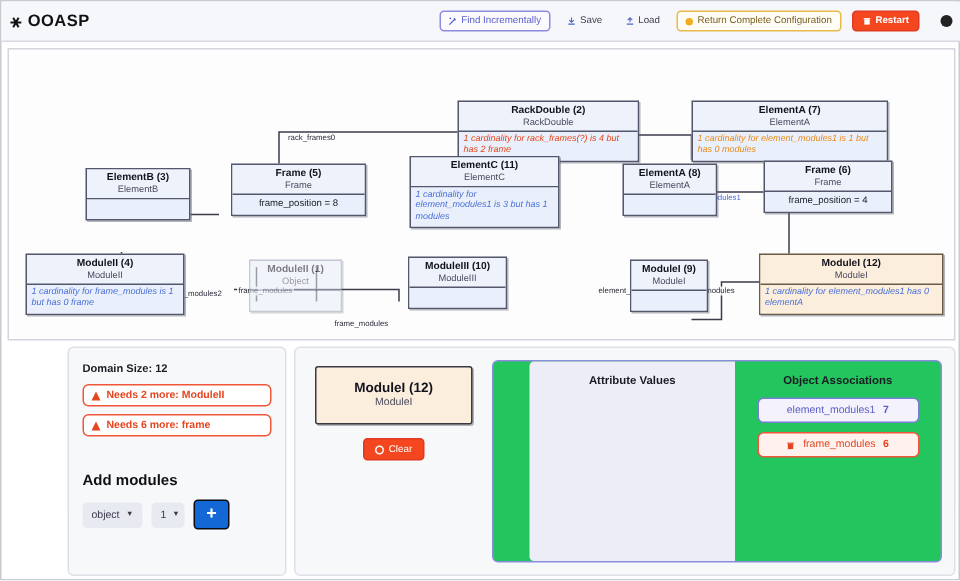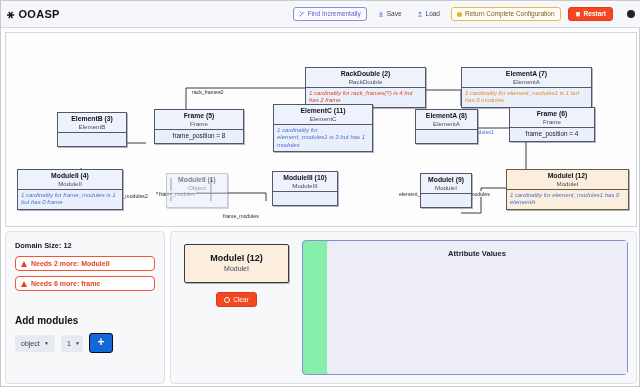--- a/index.html
+++ b/index.html
@@ -72,21 +72,21 @@
     position:absolute;font-size:5.2px;color:#2a2a3a;background:rgba(253,253,253,.85);
     white-space:nowrap;padding:0 1px;
   }
   .edge-label.blue{color:#4a6fd8;}
 
   
   .bottom{position:absolute;left:4px;top:230px;width:632px;height:153px;display:flex;gap:5px;}
   .panel{
     background:#f7f8fa;border:1px solid #dfe0e7;border-radius:4px;box-sizing:border-box;
   }
-  .panel-left{width:160px;padding:8px 9px;}
+  .panel-left{width:146px;padding:8px 9px;margin-left:40px;}
   .panel-right{flex:1;padding:8px 8px;display:flex;gap:8px;}
 
   .stat{font-size:7.4px;font-weight:700;color:#1b1b24;line-height:1.5;}
   .alert{
     display:flex;align-items:center;gap:4px;
     border:1px solid #ef563a;border-radius:4px;background:#fff;
     color:#e4451f;font-size:7px;font-weight:600;
     padding:3px 5px;margin-top:5px;box-sizing:border-box;
   }
   .tri{
@@ -118,21 +118,21 @@
   .detail-card .t{font-size:9px;font-weight:700;color:#12121c;line-height:1.25;}
   .detail-card .s{font-size:7px;color:#4a4a5e;line-height:1.4;}
   .clear-btn{
     margin-top:9px;display:inline-flex;align-items:center;gap:3px;
     background:#f4471f;border:1px solid #e03a20;color:#fff;border-radius:3px;
     font-size:6.5px;padding:3px 7px;cursor:pointer;
   }
   .circ{width:6px;height:6px;border-radius:50%;border:1.2px solid #fff;box-sizing:border-box;display:inline-block;}
 
   .assoc-wrap{
-    flex:1;background:#86efac;border:1px solid #8b8ddc;border-radius:4px;
+    flex:1;background:#22c55e;border:1px solid #8b8ddc;border-radius:4px;
     display:flex;box-sizing:border-box;padding-left:24px;
   }
   .assoc-half{flex:1;padding:8px 6px;display:flex;flex-direction:column;align-items:center;}
   .assoc-half.left{background:#ecedf7;border-radius:3px 0 0 3px;}
   .col-title{font-size:7.6px;font-weight:700;color:#1b1b24;margin-bottom:7px;}
   .chip{
     display:flex;align-items:center;justify-content:center;gap:5px;
     width:108px;box-sizing:border-box;border-radius:4px;
     font-size:7px;padding:4px 6px;margin-bottom:6px;cursor:pointer;
   }
@@ -370,18 +370,35 @@
         <div class="clear-btn">
           <span class="circ"></span>
           <span>Clear</span>
         </div>
       </div>
 
       <div class="assoc-wrap">
         <div class="assoc-half left">
           <div class="col-title">Attribute Values</div>
         </div>
+        <div class="assoc-half">
+          <div class="col-title">Object Associations</div>
+
+          <div class="chip chip-indigo">
+            <span>element_modules1</span>
+            <span class="num">7</span>
+          </div>
+
+          <div class="chip chip-red">
+            <svg class="ico" viewBox="0 0 10 10">
+              <rect x="2" y="3" width="6" height="6" fill="#e4451f"></rect>
+              <rect x="1.3" y="1.8" width="7.4" height="1.2" fill="#e4451f"></rect>
+            </svg>
+            <span>frame_modules</span>
+            <span class="num">6</span>
+          </div>
+        </div>
       </div>
 
     </div>
   </div>
 
 </div>
 
 </body></html>

